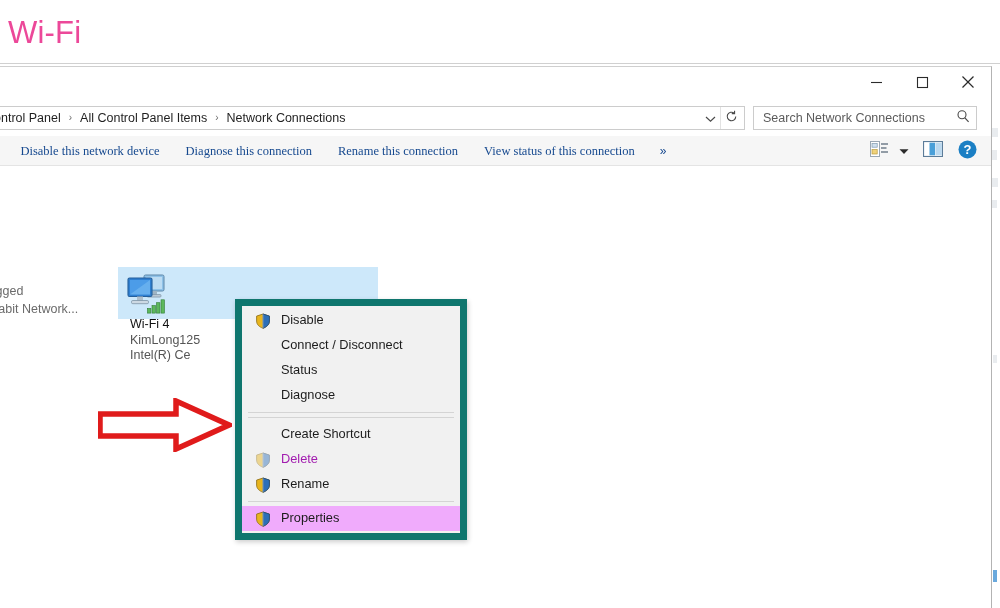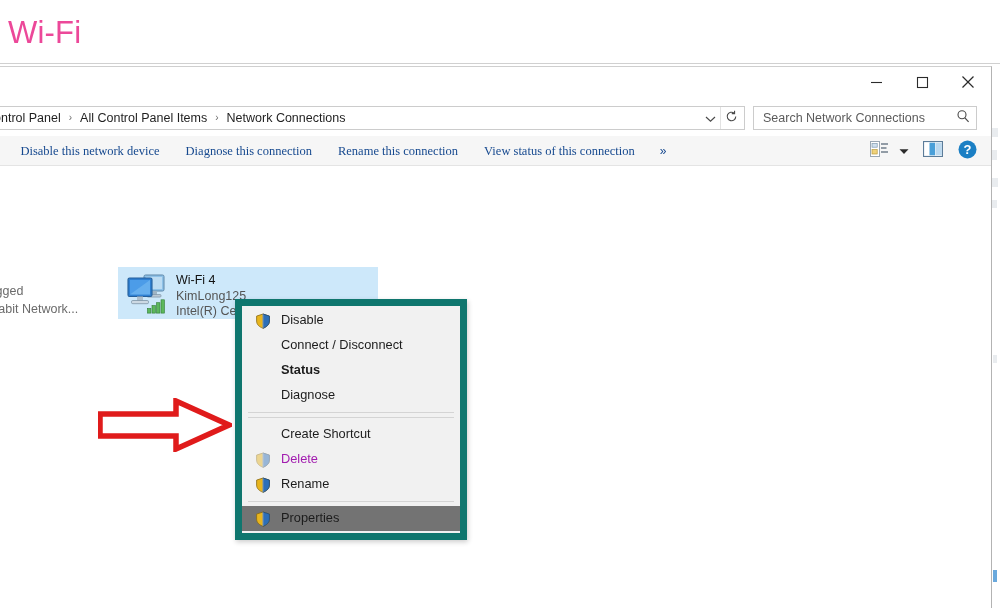--- a/index.html
+++ b/index.html
@@ -197,20 +197,21 @@
 
   
   #conn-tile {
     position: absolute;
     left: 155px; top: 101px;
     width: 260px; height: 52px;
     background: #cde8fa;
     display: flex;
     align-items: flex-start;
     padding: 4px 0 0 6px;
+    flex-direction: column;
   }
   #conn-icon {
     position: relative;
     width: 46px; height: 44px;
     flex: 0 0 auto;
   }
   #conn-text {
     margin-left: 6px;
     padding-top: 2px;
     line-height: 15.5px;
@@ -249,24 +250,24 @@
     cursor: default;
   }
   .menu-item .mi-icon {
     width: 18px; height: 18px;
     flex: 0 0 auto;
     display: flex; align-items: center; justify-content: center;
     margin-right: 9px;
   }
   .menu-item .mi-icon.blank { visibility: hidden; }
   .menu-item .mi-label { line-height: 1; }
-  .menu-item.bold .mi-label { font-weight: bold; }
+  .menu-item.bold .mi-label { font-weight: normal; }
   .menu-item.disabled .mi-label { color: #a21caf; }
   .menu-item.disabled .mi-icon { opacity: 0.45; }
-  .menu-item.highlighted { background: #737373; }
+  .menu-item.highlighted { background: #f0abfc; }
   .menu-sep {
     height: 1px;
     background: #d4d4d4;
     margin: 4px 6px 4px 6px;
   }
 
   
   #red-arrow {
     position: absolute;
     left: 98px; top: 398px;

